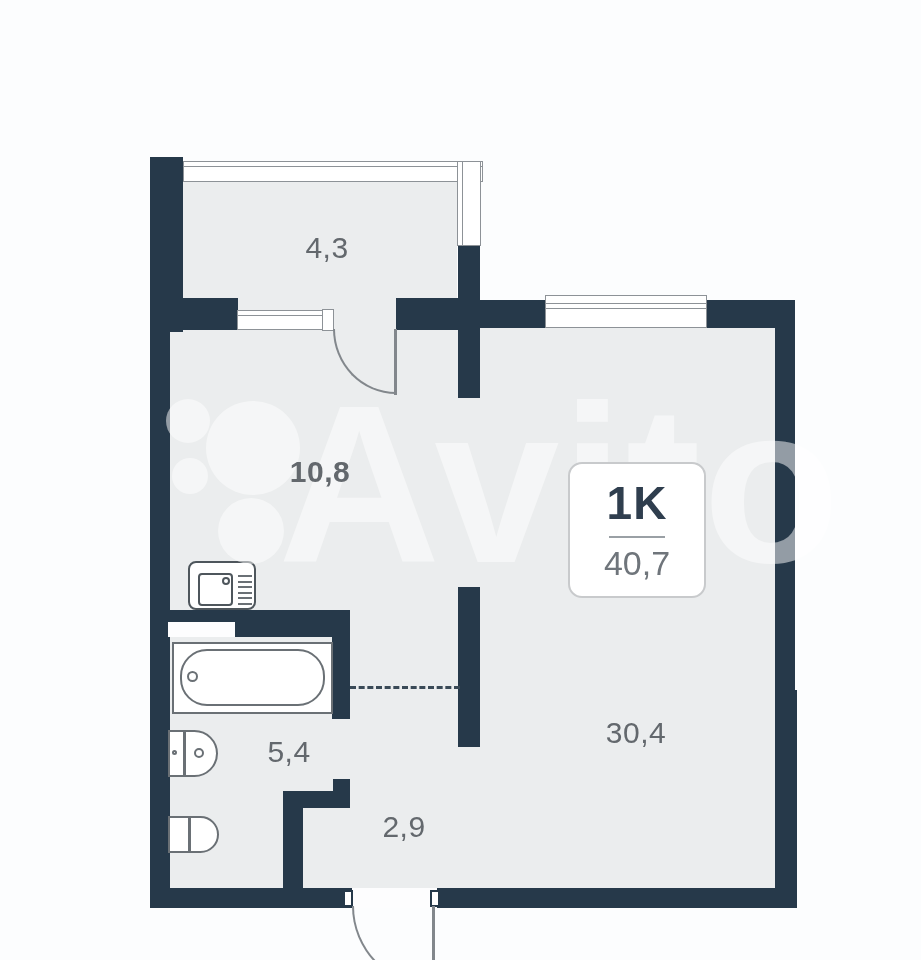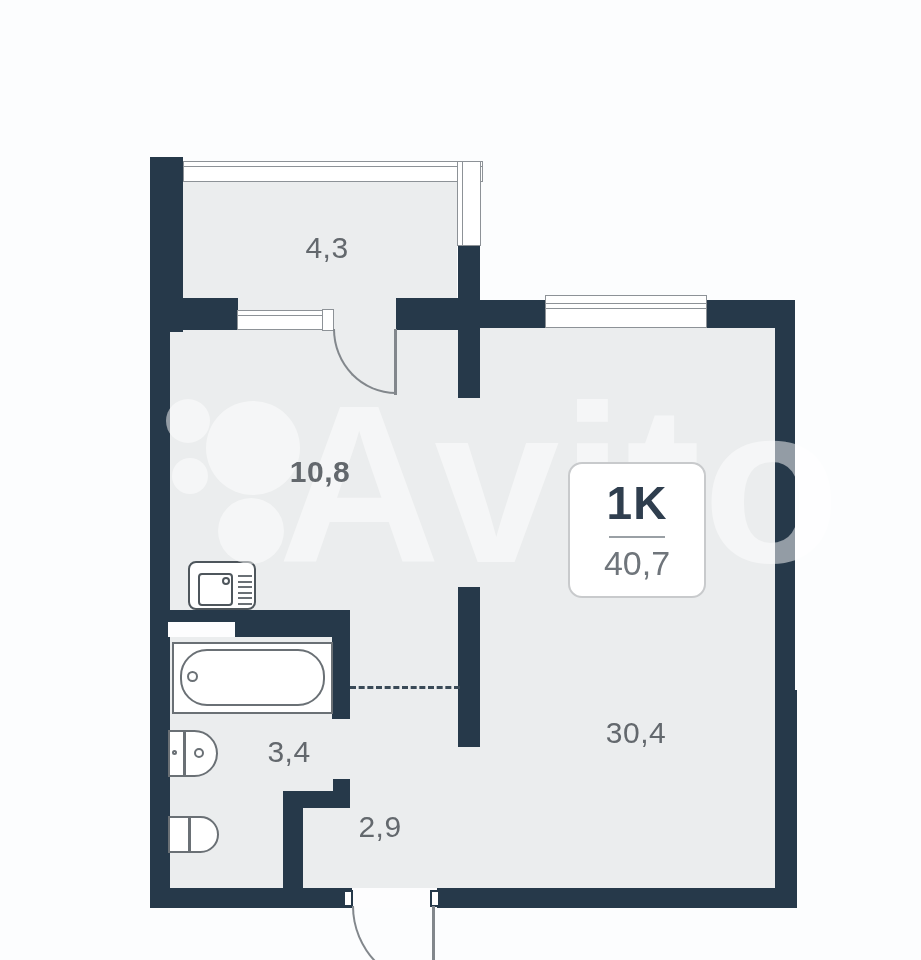--- a/index.html
+++ b/index.html
@@ -131,22 +131,22 @@
 
   <div class="abs wm-circle" style="left:166px;top:399px;width:44px;height:44px;"></div>
   <div class="abs wm-circle" style="left:206px;top:401px;width:94px;height:94px;"></div>
   <div class="abs wm-circle" style="left:172px;top:458px;width:36px;height:36px;"></div>
   <div class="abs wm-circle" style="left:218px;top:498px;width:66px;height:66px;"></div>
   <div class="abs wm-text" style="left:278px;top:372px;">Avito</div>
 
   <span class="room-label" style="left:327px;top:248px;">4,3</span>
   <span class="room-label" style="left:320px;top:472px;font-weight:bold;">10,8</span>
   <span class="room-label" style="left:636px;top:733px;">30,4</span>
-  <span class="room-label" style="left:289px;top:752px;">3,4</span>
-  <span class="room-label" style="left:380px;top:827px;">2,9</span>
+  <span class="room-label" style="left:289px;top:752px;">5,4</span>
+  <span class="room-label" style="left:404px;top:827px;">2,9</span>
 
   <div class="abs info-card" style="left:568px;top:462px;width:138px;height:136px;">
     <div class="unit">1K</div>
     <div class="divline"></div>
     <div class="area">40,7</div>
   </div>
 
 </div>
 
 </body></html>

